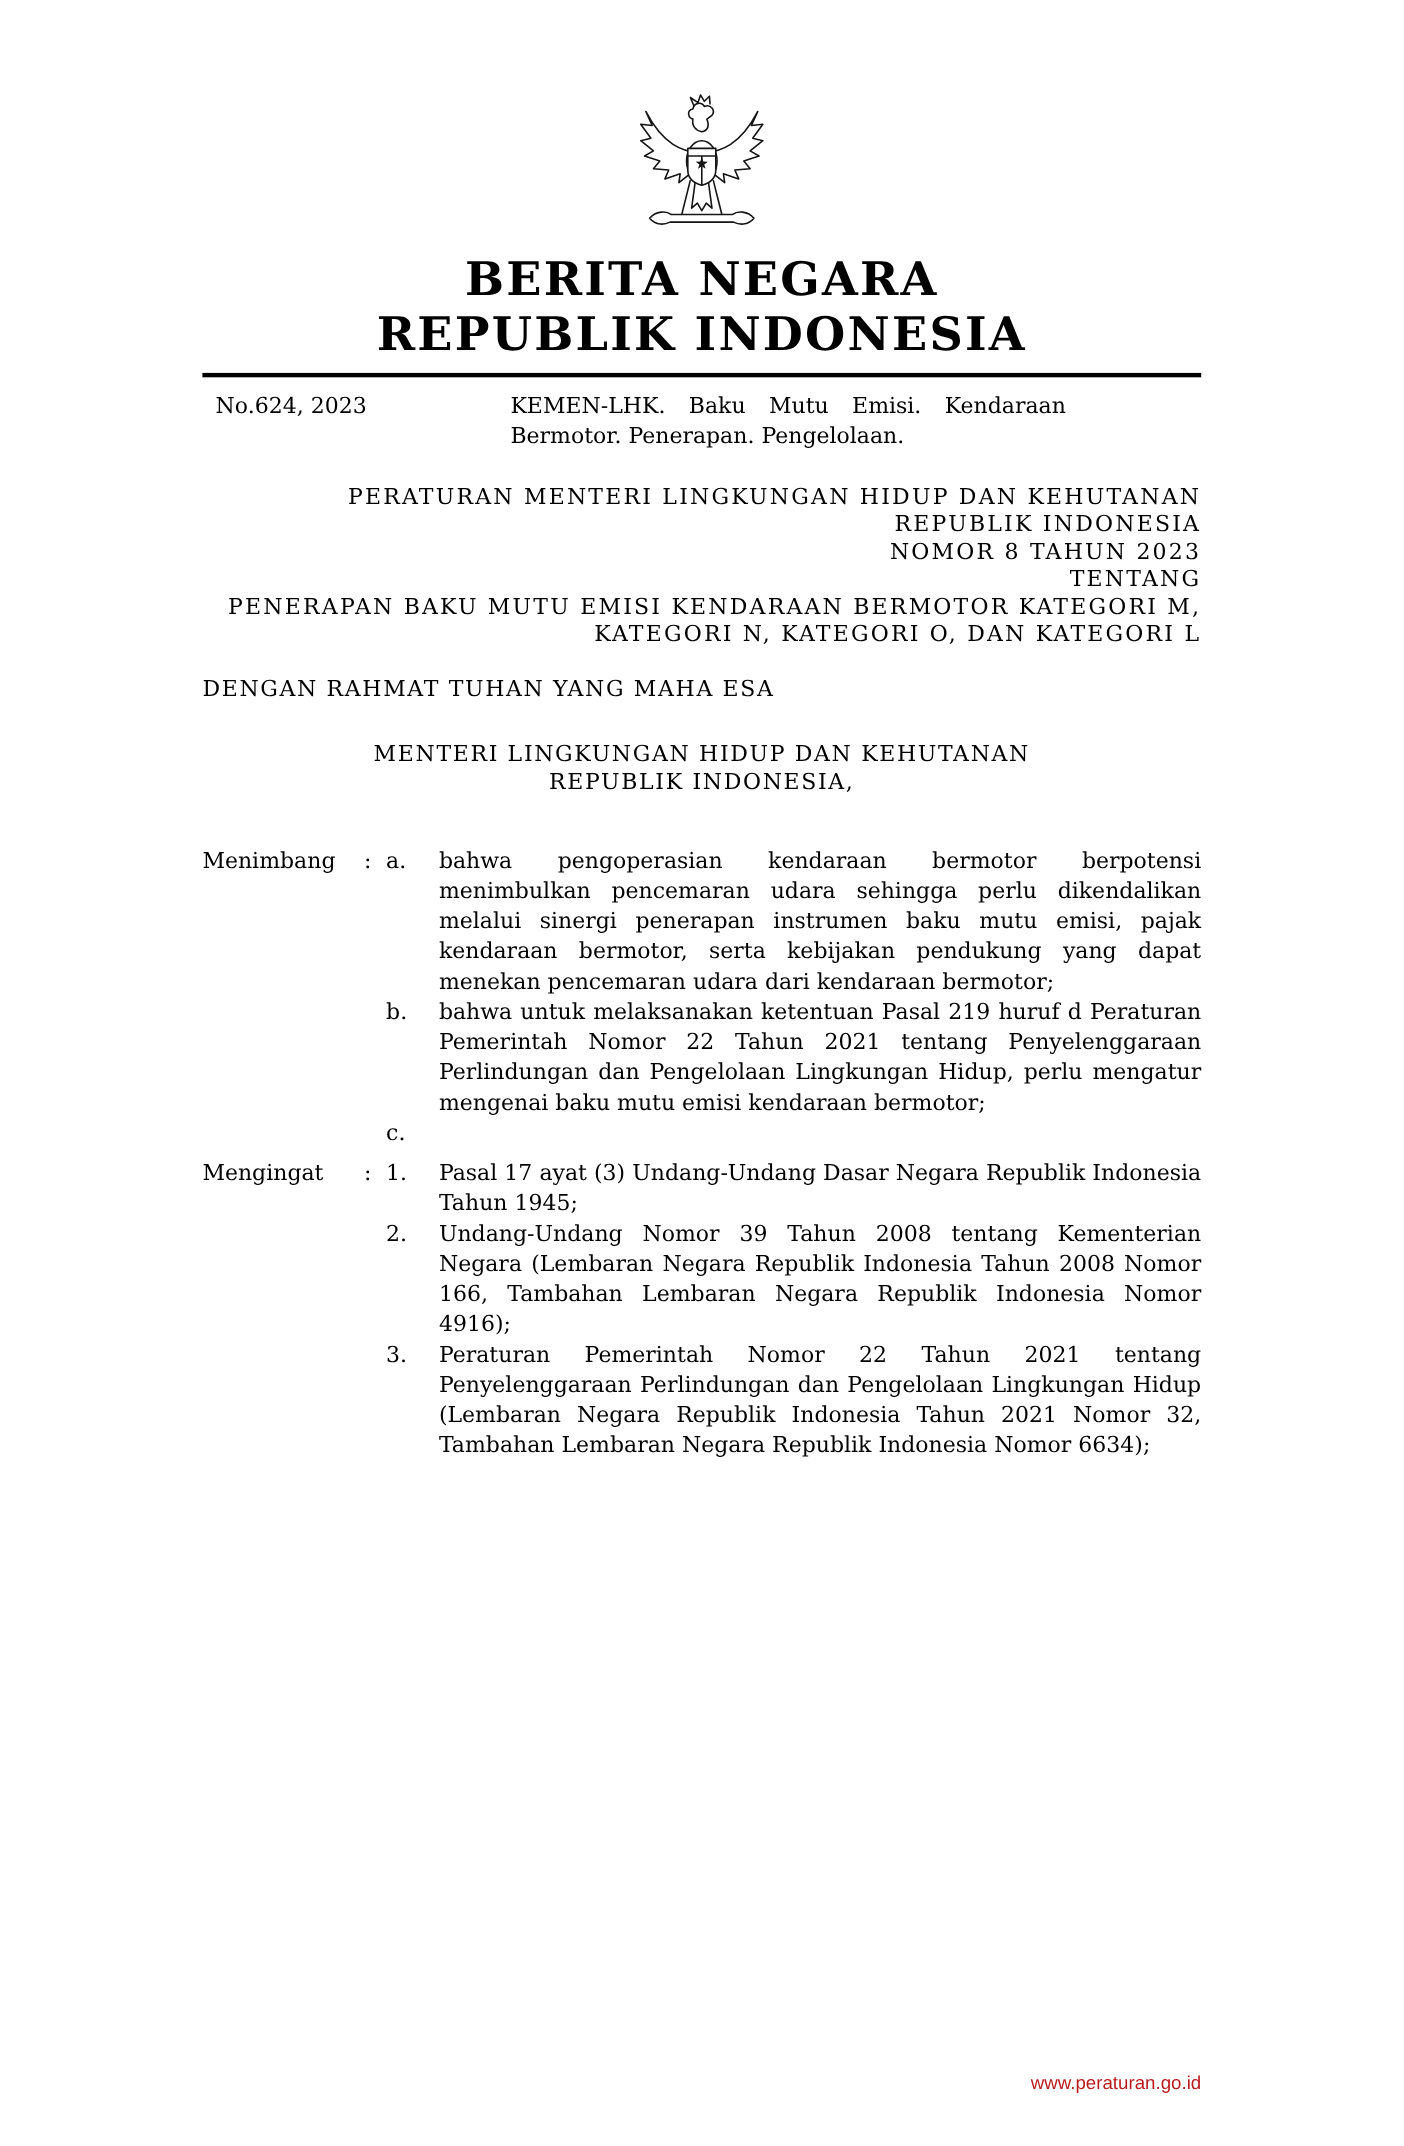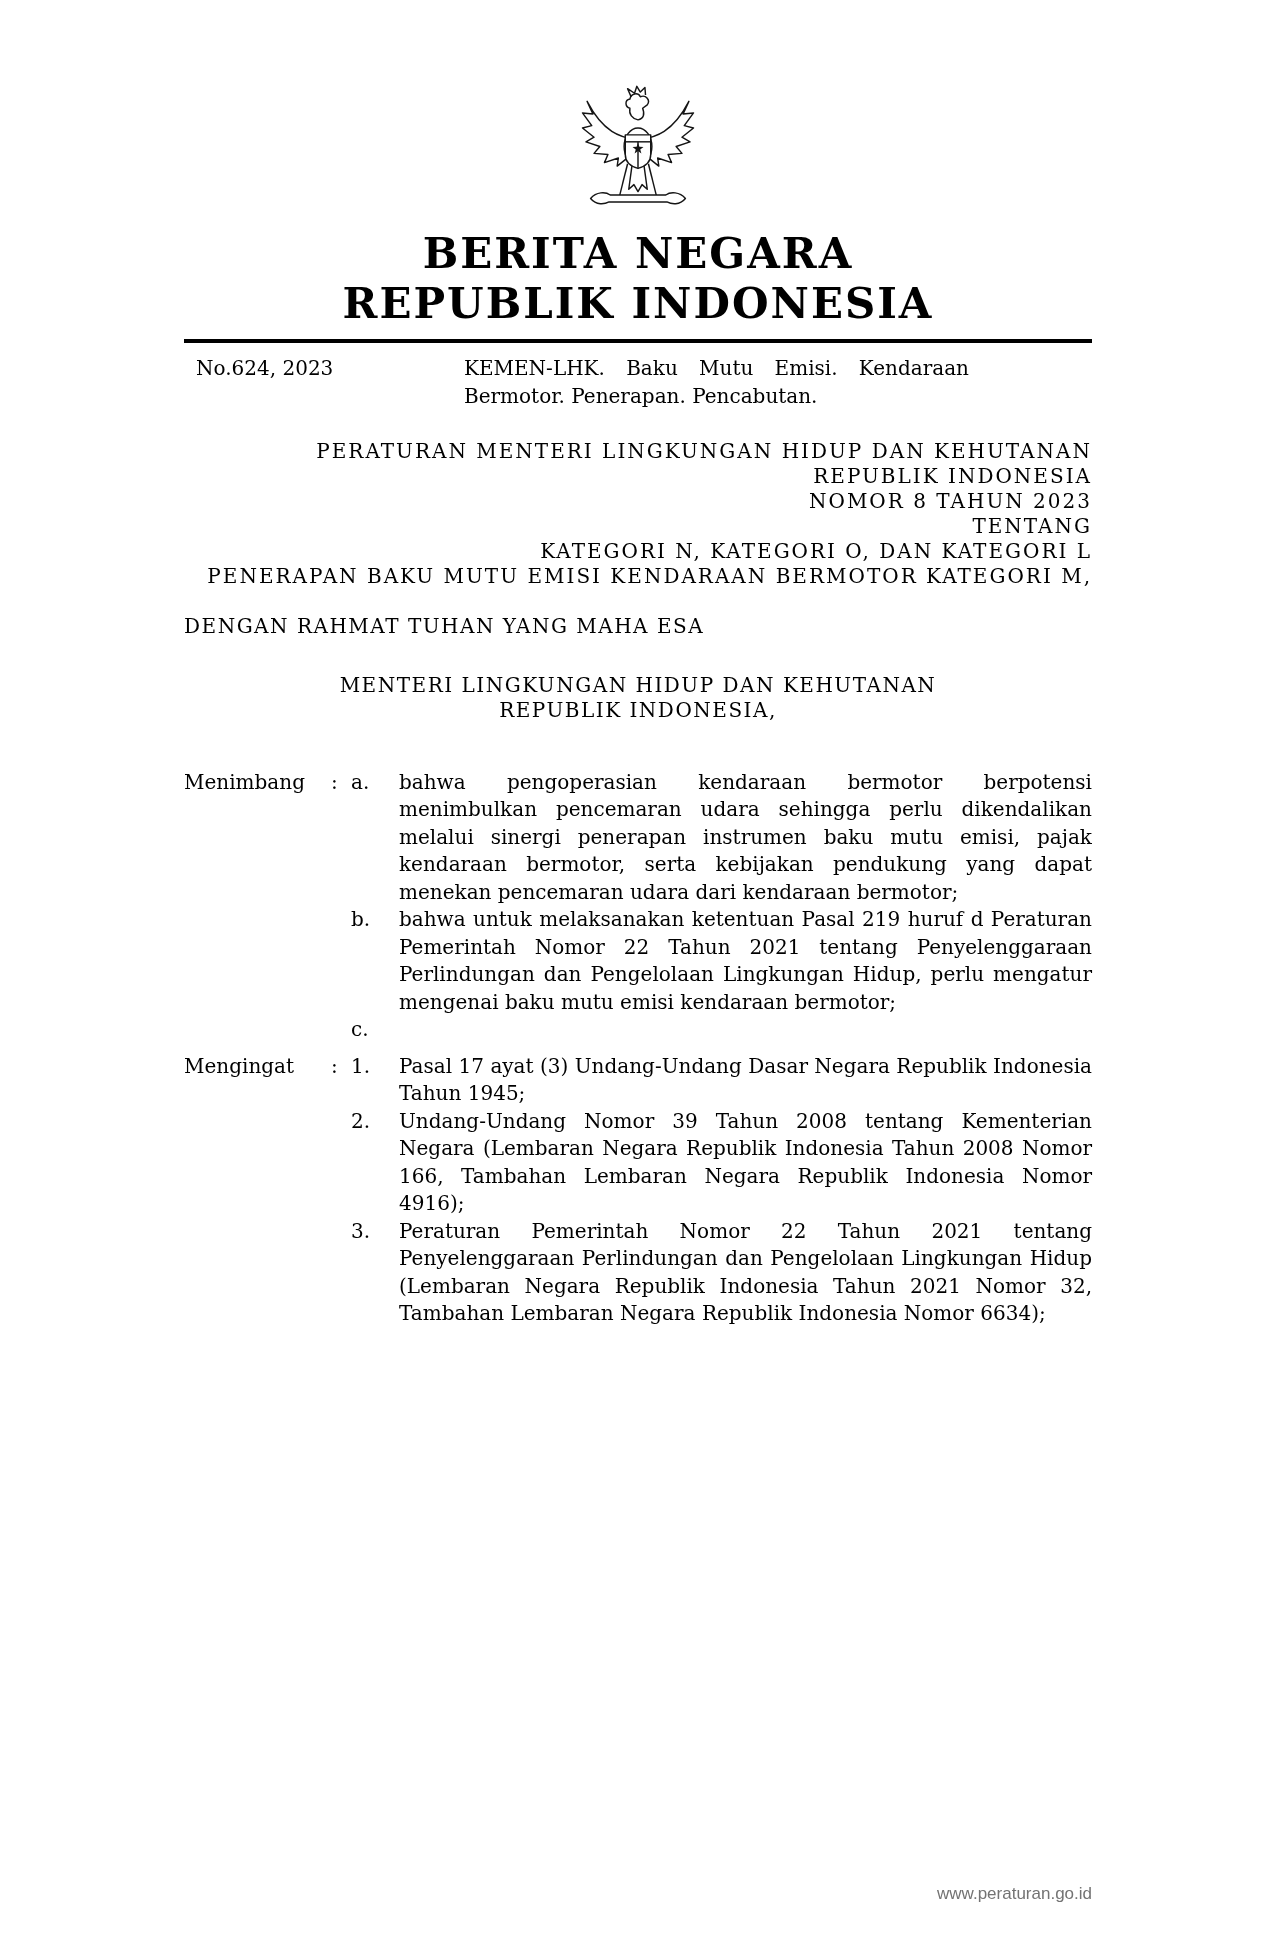--- a/index.html
+++ b/index.html
@@ -45,21 +45,21 @@
   .clause .c-label { grid-column:1; }
   .clause .c-colon { grid-column:2; }
   .clause .c-marker { grid-column:3; }
   .clause .c-text { grid-column:4; text-align:justify; }
   .row1 { grid-row:1; } .row2 { grid-row:2; } .row3 { grid-row:3; }
   .considering { margin-top:46px; }
   .recalling { margin-top:9px; }
   .footer-url {
     position:absolute;
     right:120px; bottom:44px;
-    color:#737373;
+    color:#b91c1c;
     font-family:"Liberation Sans",sans-serif;
     font-size:17px;
   }
   .emblem path, .emblem ellipse, .emblem line, .emblem polyline {
     fill:#ffffff; stroke:#151515; stroke-width:2.5; stroke-linejoin:round;
   }
   .emblem .star { fill:#151515; stroke:none; }
   .emblem .no-fill { fill:none; }
 </style>
 </head>
@@ -96,31 +96,31 @@
     <div class="mast-line">BERITA NEGARA</div>
     <div class="mast-line">REPUBLIK INDONESIA</div>
   </div>
 
   <hr class="divider">
 
   <div class="meta">
     <div class="meta-number">No.624, 2023</div>
     <div class="meta-subject">
       <div class="justify-line">KEMEN-LHK. Baku Mutu Emisi. Kendaraan</div>
-      <div>Bermotor. Penerapan. Pencabutan.</div>
+      <div>Bermotor. Penerapan. Pengelolaan.</div>
     </div>
   </div>
 
   <div class="title-block">
     <div class="t-line">PERATURAN MENTERI LINGKUNGAN HIDUP DAN KEHUTANAN</div>
     <div class="t-line">REPUBLIK INDONESIA</div>
     <div class="t-line">NOMOR 8 TAHUN 2023</div>
     <div class="t-line">TENTANG</div>
+    <div class="t-line">PENERAPAN BAKU MUTU EMISI KENDARAAN BERMOTOR KATEGORI M,</div>
     <div class="t-line">KATEGORI N, KATEGORI O, DAN KATEGORI L</div>
-    <div class="t-line">PENERAPAN BAKU MUTU EMISI KENDARAAN BERMOTOR KATEGORI M,</div>
   </div>
 
   <div class="invocation">DENGAN RAHMAT TUHAN YANG MAHA ESA</div>
 
   <div class="authority">
     <div class="a-line">MENTERI LINGKUNGAN HIDUP DAN KEHUTANAN</div>
     <div class="a-line">REPUBLIK INDONESIA,</div>
   </div>
 
   <div class="clause considering">

